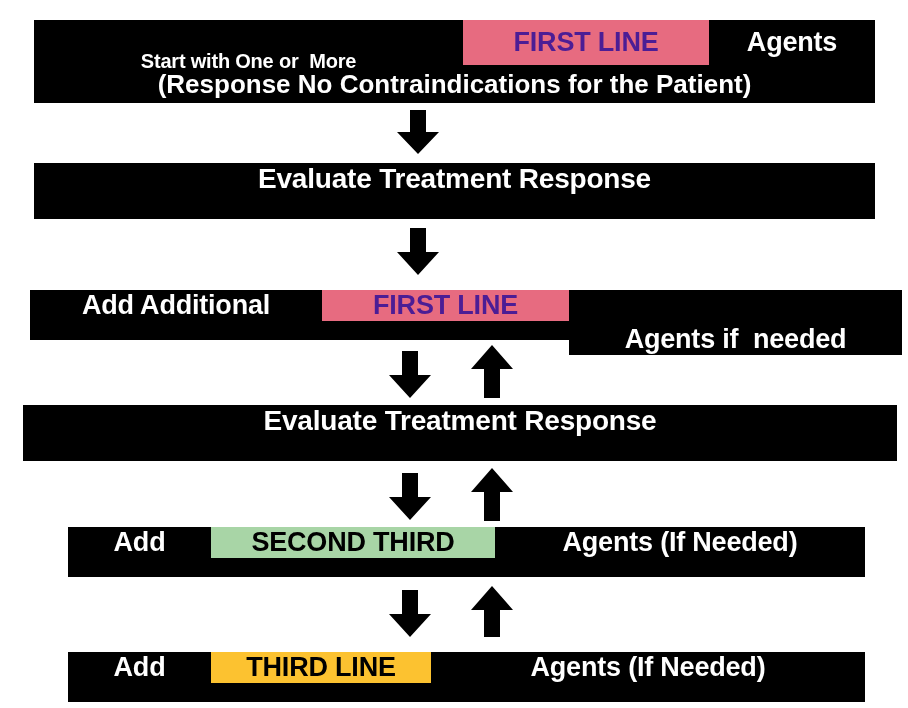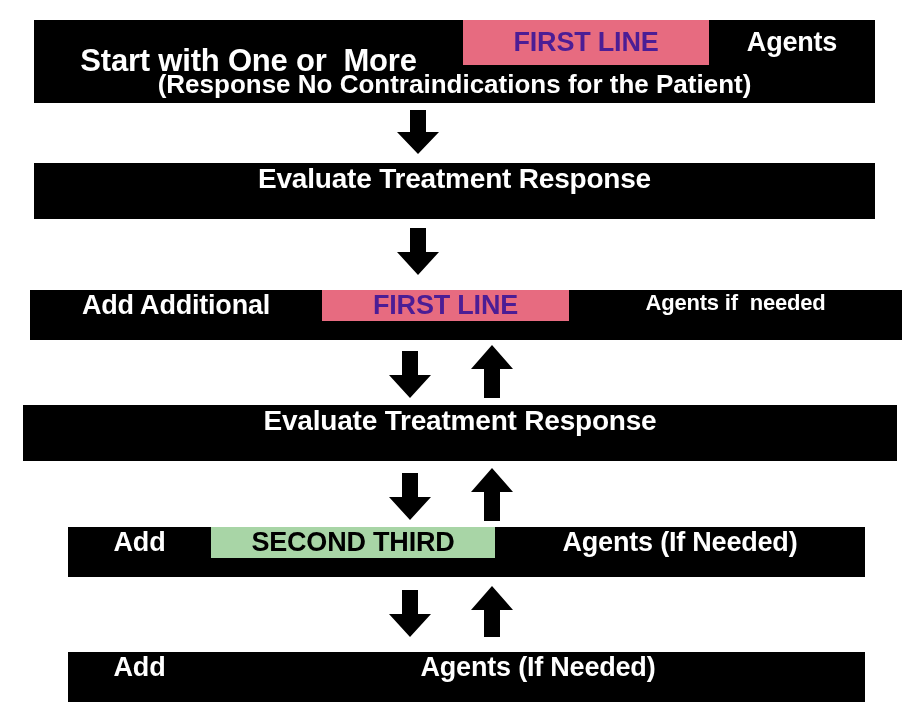--- a/index.html
+++ b/index.html
@@ -85,21 +85,21 @@
     display: block;
   }
 </style>
 </head>
 <body>
 
 <div id="flow">
 
   <div class="stack" style="left:34px; top:20px; width:841px; height:83px;">
     <div class="line" style="height:45px;">
-      <div class="seg dark" style="flex:0 0 429px; font-size:31px; justify-content:center;margin-top:37px;">Start with One or  More</div>
+      <div class="seg dark" style="flex:0 0 429px; font-size:20px; justify-content:center;margin-top:37px;">Start with One or  More</div>
       <div class="seg pink" style="flex:0 0 246px; font-size:27px;">FIRST LINE</div>
       <div class="seg dark" style="flex:1 1 auto; font-size:27px;">Agents</div>
     </div>
     <div class="line l2" style="height:38px; font-size:26px;">(Response No Contraindications for the Patient)</div>
   </div>
 
   <div class="arrow" style="left:396px; top:110px; width:44px; height:45px;">
     <svg width="44" height="45" viewBox="0 0 44 45" aria-hidden="true">
       <polygon points="14,0 30,0 30,22 43,22 22,44 1,22 14,22" fill="#000000"></polygon>
     </svg>
@@ -111,21 +111,21 @@
 
   <div class="arrow" style="left:396px; top:228px; width:44px; height:48px;">
     <svg width="44" height="48" viewBox="0 0 44 48" aria-hidden="true">
       <polygon points="14,0 30,0 30,24 43,24 22,47 1,24 14,24" fill="#000000"></polygon>
     </svg>
   </div>
 
   <div class="row" style="left:30px; top:290px; width:872px; height:50px;">
     <div class="seg dark" style="flex:0 0 292px; font-size:27px;">Add Additional</div>
     <div class="seg pink" style="flex:0 0 247px; font-size:27px;">FIRST LINE</div>
-    <div class="seg dark" style="flex:1 1 auto; font-size:22px;">Agents if  needed</div>
+    <div class="seg dark" style="flex:1 1 auto; font-size:27px;margin-top:34px;">Agents if  needed</div>
   </div>
 
   <div class="arrow" style="left:388px; top:351px; width:44px; height:48px;">
     <svg width="44" height="48" viewBox="0 0 44 48" aria-hidden="true">
       <polygon points="14,0 30,0 30,24 43,24 22,47 1,24 14,24" fill="#000000"></polygon>
     </svg>
   </div>
 
   <div class="arrow" style="left:470px; top:345px; width:44px; height:54px;">
     <svg width="44" height="54" viewBox="0 0 44 54" aria-hidden="true">
@@ -162,16 +162,17 @@
   </div>
 
   <div class="arrow" style="left:470px; top:586px; width:44px; height:52px;">
     <svg width="44" height="52" viewBox="0 0 44 52" aria-hidden="true">
       <polygon points="22,0 43,24 30,24 30,51 14,51 14,24 1,24" fill="#000000"></polygon>
     </svg>
   </div>
 
   <div class="row" style="left:68px; top:652px; width:797px; height:50px;">
     <div class="seg dark" style="flex:0 0 143px; font-size:27px;">Add</div>
+    <div class="seg yellow" style="flex:0 0 220px; font-size:27px;">THIRD LINE</div>
     <div class="seg dark" style="flex:1 1 auto; font-size:27px;">Agents (If Needed)</div>
   </div>
 
 </div>
 
 </body></html>

